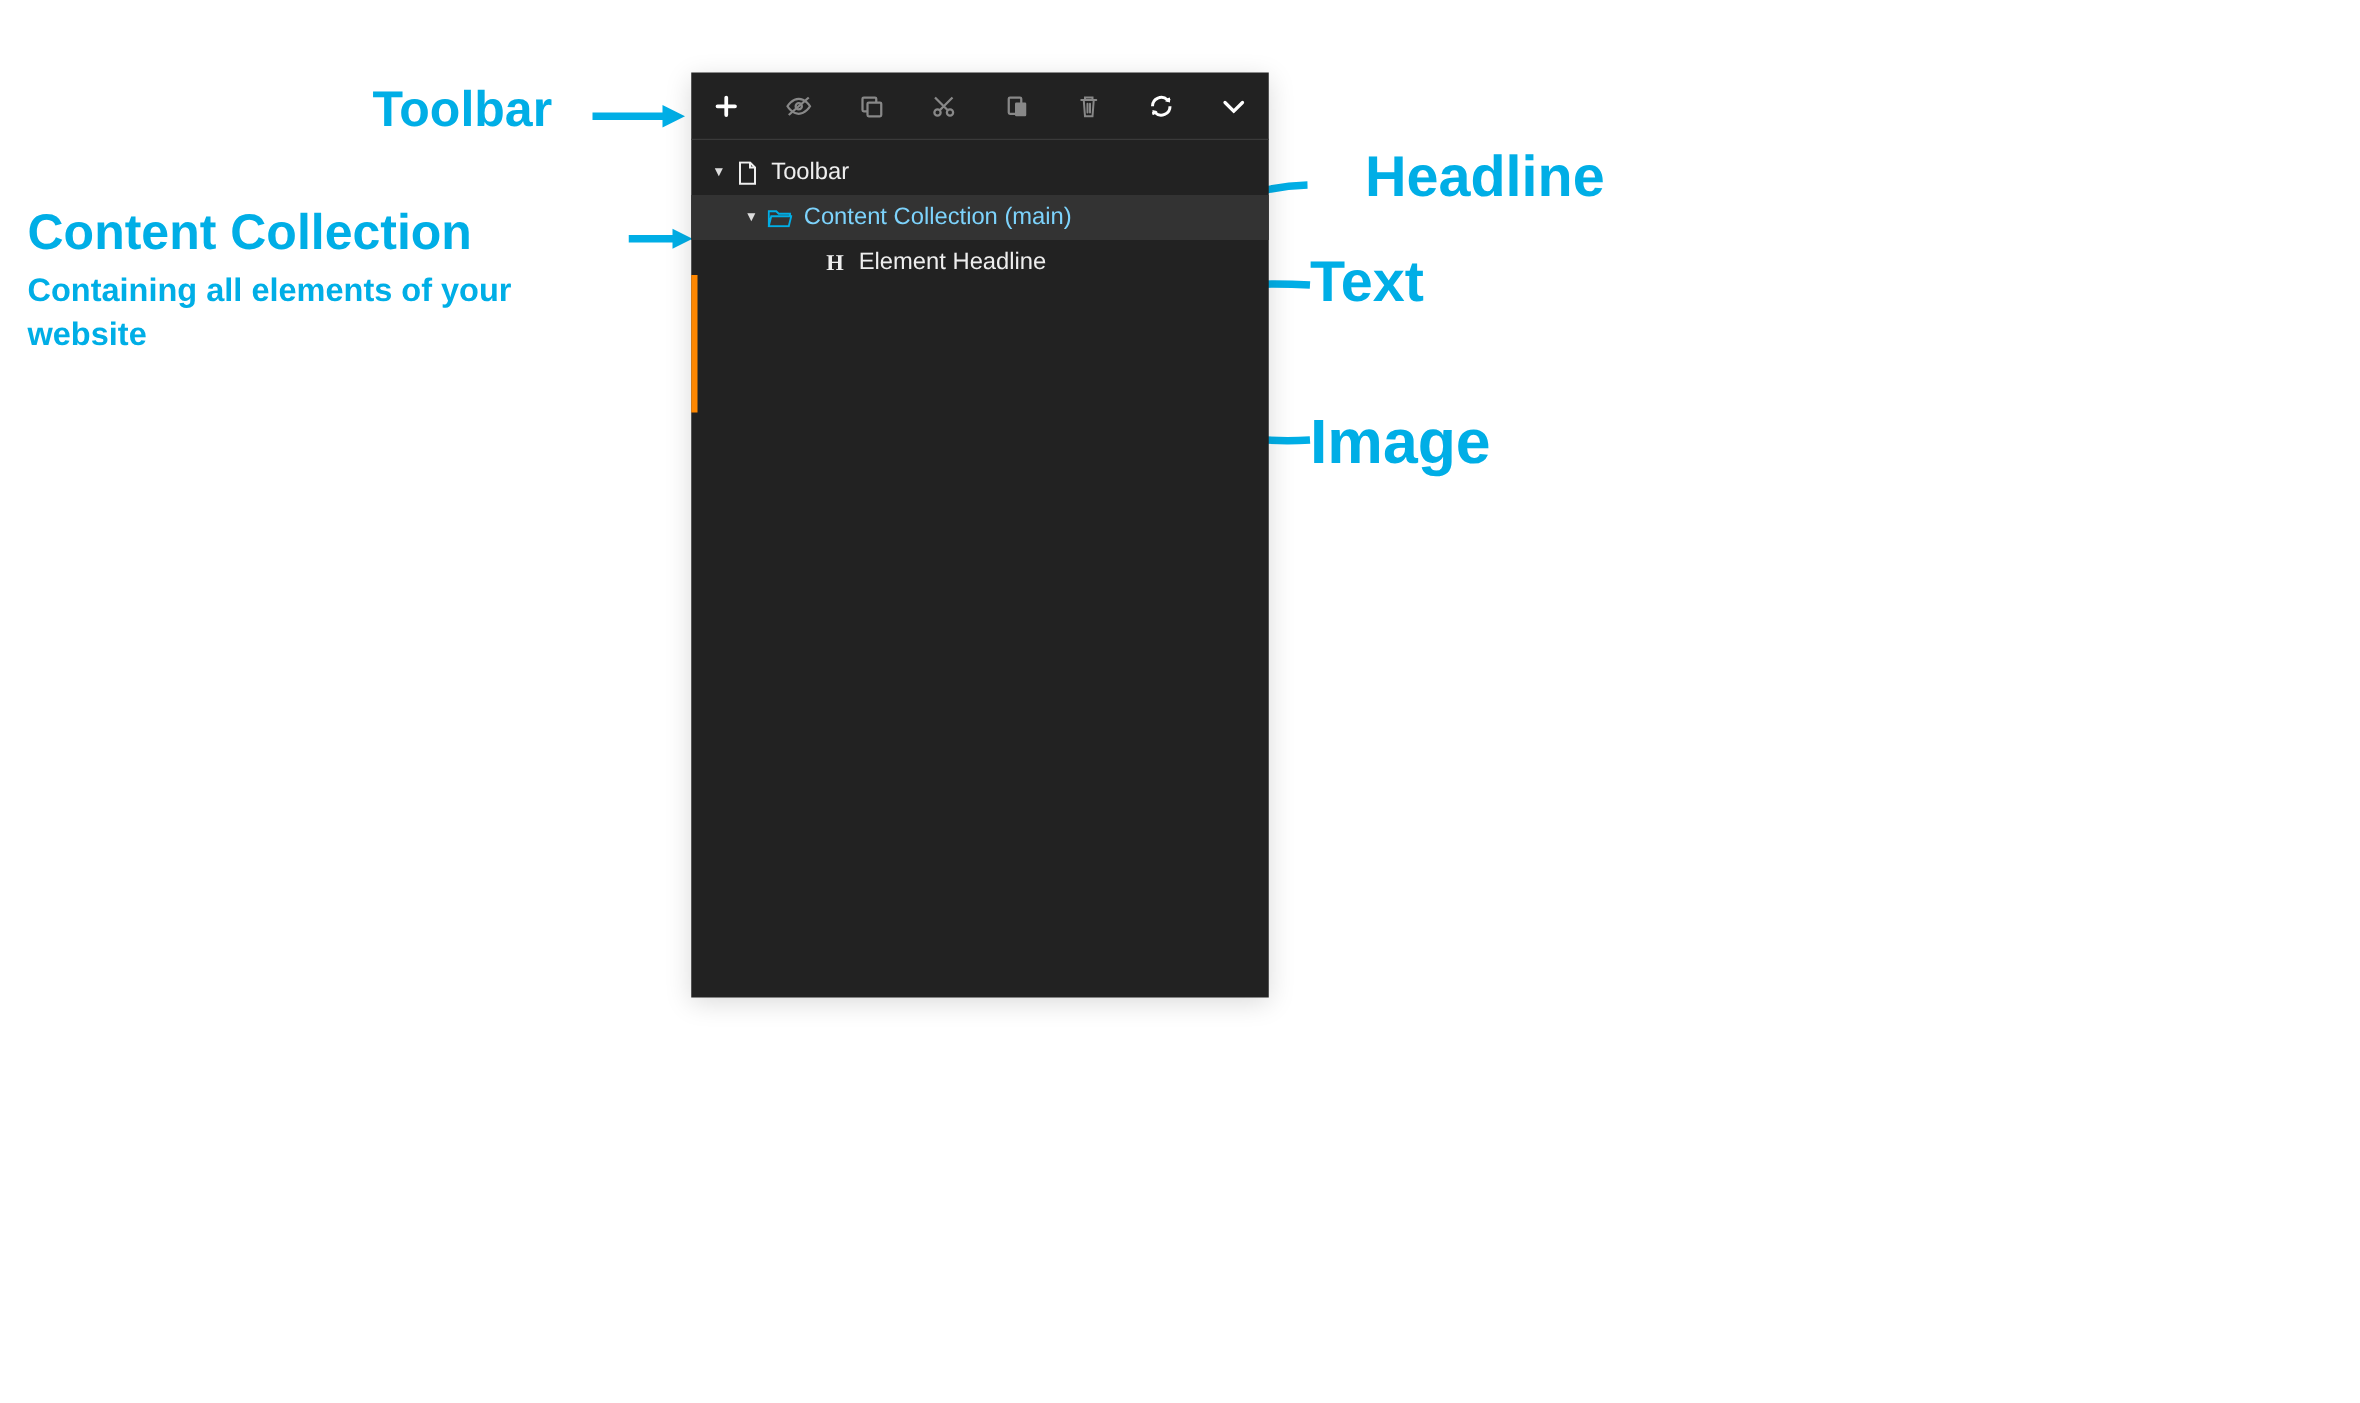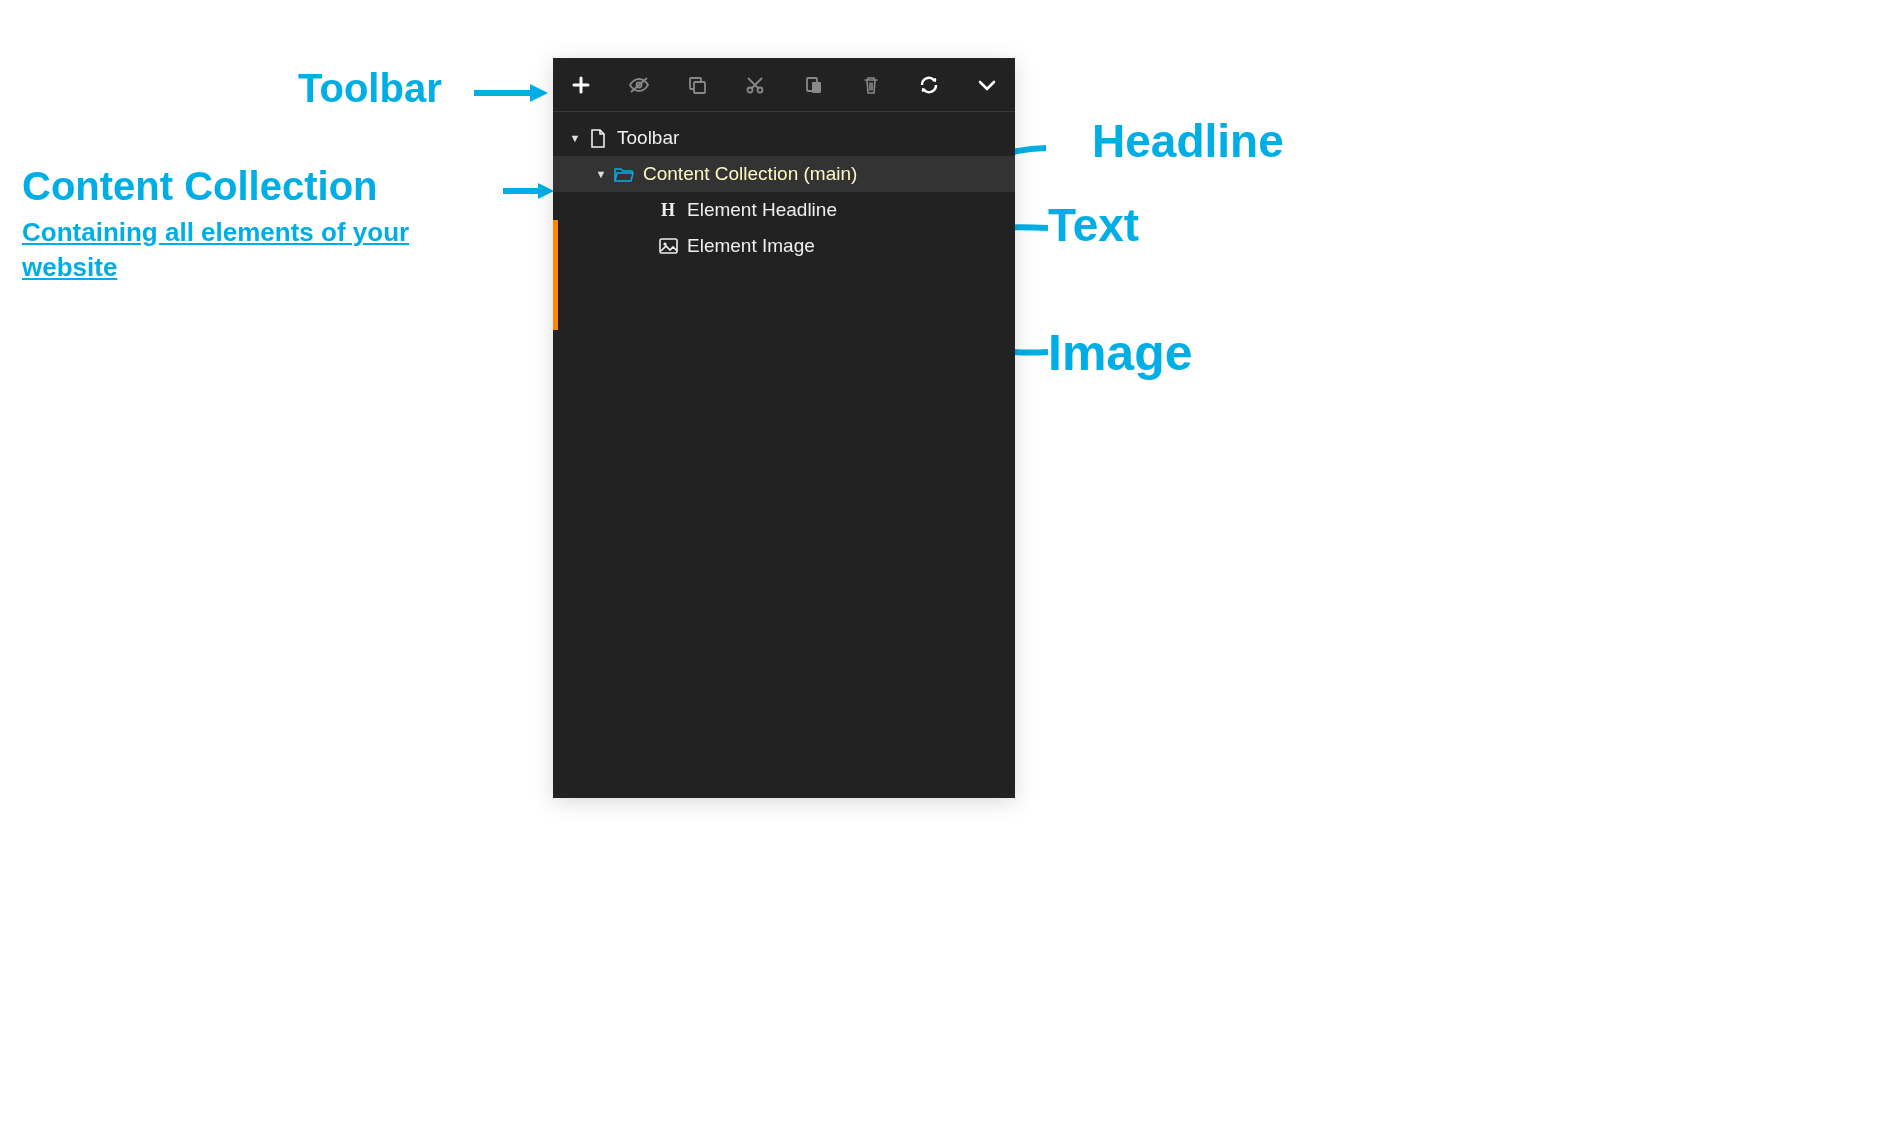--- a/index.html
+++ b/index.html
@@ -63,21 +63,21 @@
       display: inline-flex;
       justify-content: center;
       margin-right: 8px;
     }
     .indent-0 { padding-left: 14px; }
     .indent-1 { padding-left: 40px; }
     .indent-2 { padding-left: 84px; }
     .row-selected {
       background: #333333;
     }
-    .row-selected .node-label { color: #fef9c3; }
+    .row-selected .node-label { color: #7dd3fc; }
     .row-selected .node-icon svg { stroke: #00aee6; fill: none; }
     .orange-bar {
       position: absolute;
       left: 0;
       top: 108px;
       width: 5px;
       height: 110px;
       background: #ff8700;
     }
     .annotation {
@@ -95,21 +95,20 @@
       top: 164px;
       font-size: 40px;
       text-align: left;
       width: 478px;
     }
     .ann-cc-sub {
       font-size: 26px;
       font-weight: 700;
       margin-top: 6px;
       line-height: 1.35;
-      text-decoration: underline;
     }
     .ann-headline { left: 1092px; top: 114px; font-size: 46px; }
     .ann-text     { left: 1048px; top: 198px; font-size: 46px; }
     .ann-image    { left: 1048px; top: 324px; font-size: 50px; }
     .arrow {
       position: absolute;
       pointer-events: none;
     }
   </style>
 </head>
@@ -226,25 +225,14 @@
 
     <div class="tree-row indent-2">
       <span class="caret"></span>
       <span class="node-icon">
         <span style="font-family:Georgia,serif;font-weight:700;font-size:18px;color:#eee">H</span>
       </span>
       <span class="node-label">Element Headline</span>
     </div>
 
 
-    <div class="tree-row indent-2">
-      <span class="caret"></span>
-      <span class="node-icon">
-        <svg width="19" height="16" viewBox="0 0 19 16">
-            <rect x="1" y="1" width="17" height="14" rx="1.5" stroke="#eee" stroke-width="1.6" fill="none"></rect>
-            <circle cx="6" cy="6" r="1.6" fill="#eee"></circle>
-            <path d="M2 13l5-5 4 4 3-3 4 4" stroke="#eee" stroke-width="1.6" fill="none"></path>
-          </svg>
-      </span>
-      <span class="node-label">Element Image</span>
-    </div>
   </div>
 </div>
 
 </body></html>

